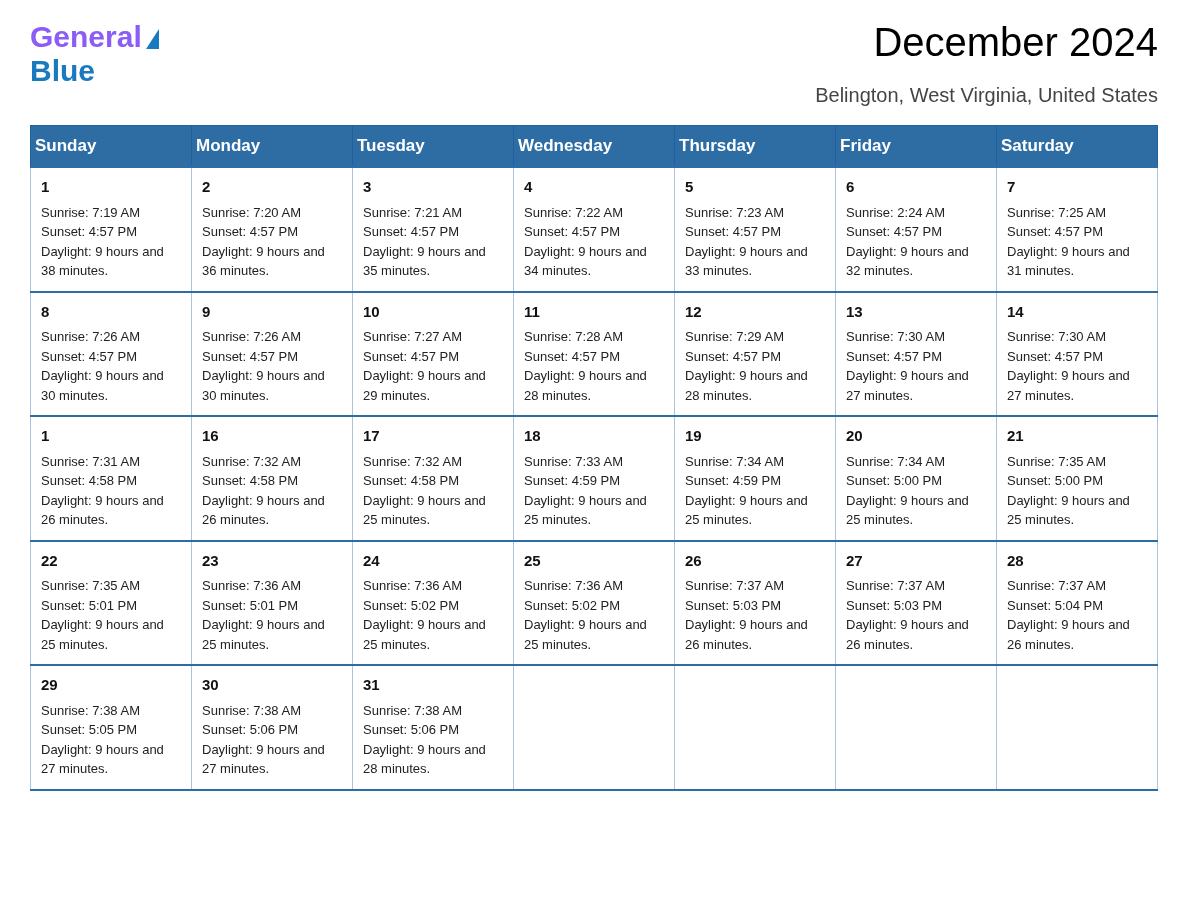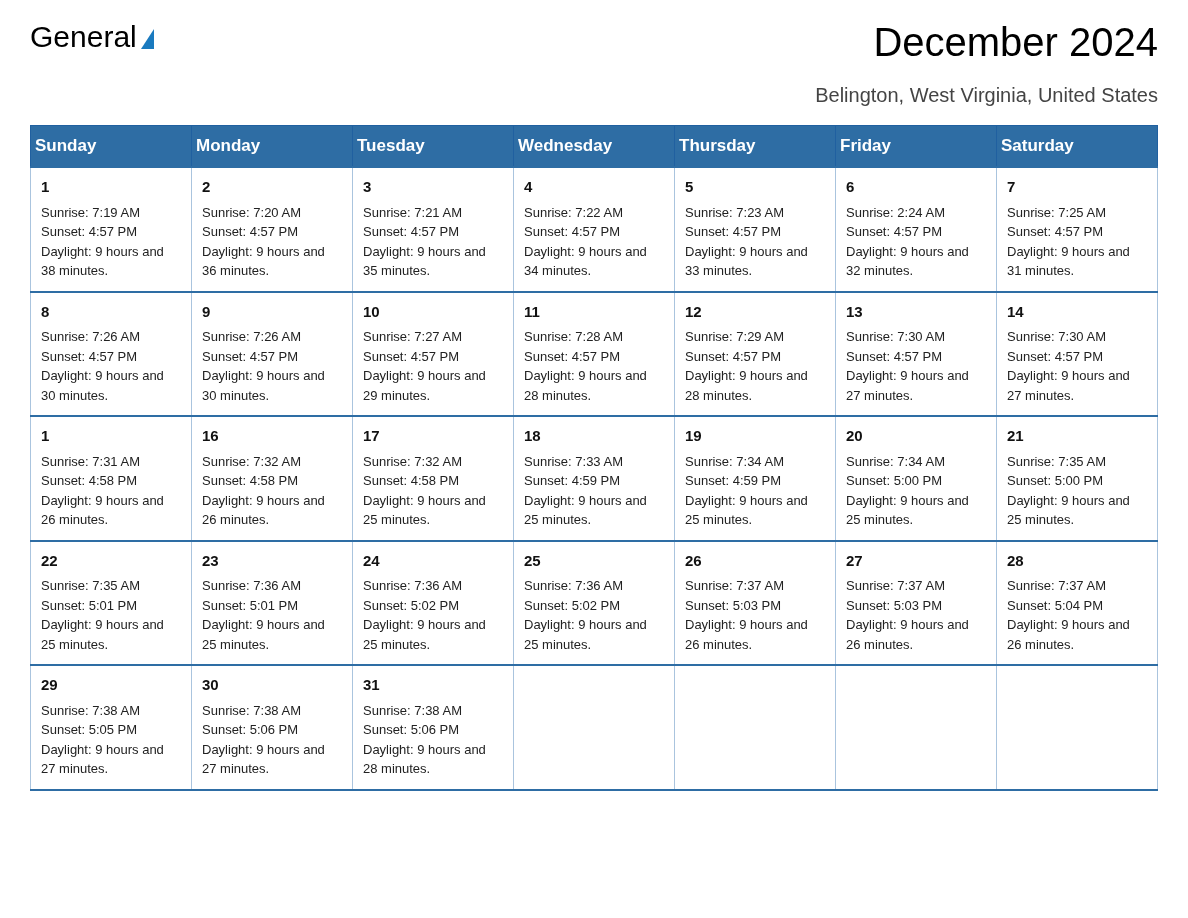--- a/index.html
+++ b/index.html
@@ -95,22 +95,25 @@
       top: 2px;
     }
   </style>
 </head>
 <body>
 
 <div class="header-row">
   <div class="logo-wrapper">
     <div class="logo-text-col">
       <div class="logo-general-row">
-        <span style="font-size:30px;font-weight:normal;color:#000000;font-family:Arial,sans-serif;">General</span>
+        <span style="font-size:30px;font-weight:bold;color:#8b5cf6;font-family:Arial,sans-serif;">General</span>
         <span class="arrow-shape"></span>
+      </div>
+      <div>
+        <span style="font-size:30px;font-weight:bold;color:#1a7abf;font-family:Arial,sans-serif;">Blue</span>
       </div>
     </div>
   </div>
   <div class="title-block">
     <div class="page-title">December 2024</div>
     <div class="page-subtitle">Belington, West Virginia, United States</div>
   </div>
 </div>
 
 <table class="calendar">

